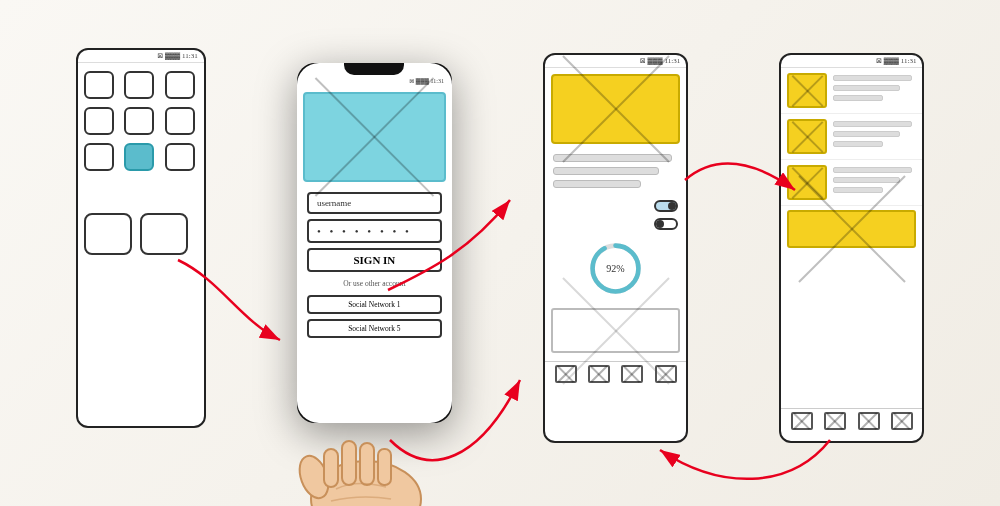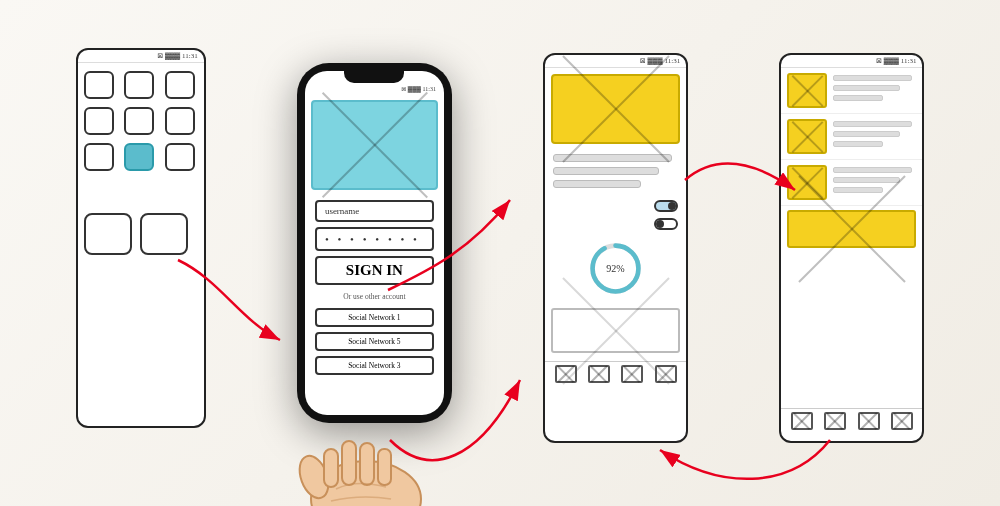--- a/index.html
+++ b/index.html
@@ -78,22 +78,22 @@
     .phone-container {
       position: relative;
       z-index: 10;
       margin-top: 20px;
     }
 
     .phone-frame {
       width: 155px;
       height: 360px;
       background: #111;
-      border-radius: 32px;
-      padding: 8px;
+      border-radius: 18px;
+      padding: 0;
       position: relative;
       box-shadow: 0 10px 40px rgba(0,0,0,0.4);
     }
 
     .phone-screen {
       width: 100%;
       height: 100%;
       background: white;
       border-radius: 22px;
       overflow: hidden;
@@ -161,21 +161,21 @@
 
     .form-input.password {
       letter-spacing: 3px;
       font-size: 11px;
     }
 
     .signin-btn {
       border: 2px solid #333;
       border-radius: 4px;
       padding: 4px 8px;
-      font-size: 15px;
+      font-size: 11px;
       font-family: 'Comic Sans MS', cursive;
       text-align: center;
       background: white;
       font-weight: bold;
     }
 
     .or-text {
       font-size: 7.5px;
       text-align: center;
       color: #555;
@@ -400,21 +400,20 @@
           <div class="x-mark"></div>
         </div>
 
         <div class="phone-form">
           <div class="form-input">username</div>
           <div class="form-input password">• • • • • • • •</div>
           <div class="signin-btn">SIGN IN</div>
           <div class="or-text">Or use other account</div>
           <div class="social-btn">Social Network 1</div>
           <div class="social-btn">Social Network 5</div>
-          <div class="social-btn">Social Network 3</div>
         </div>
       </div>
     </div>
 
     <div style="position:absolute; bottom:-120px; left:50%; transform:translateX(-55%); z-index:5; pointer-events:none;">
       <svg width="160" height="150" viewBox="0 0 160 150">
 
         <ellipse cx="80" cy="110" rx="55" ry="38" fill="#f0c8a0" stroke="#c8905a" stroke-width="2"></ellipse>
 
         <ellipse cx="28" cy="88" rx="13" ry="22" fill="#f0c8a0" stroke="#c8905a" stroke-width="2" transform="rotate(-20 28 88)"></ellipse>

